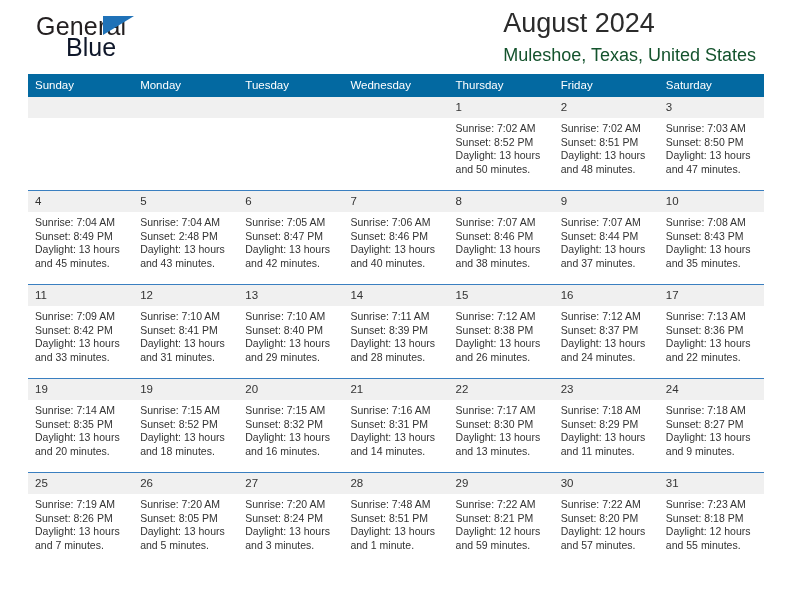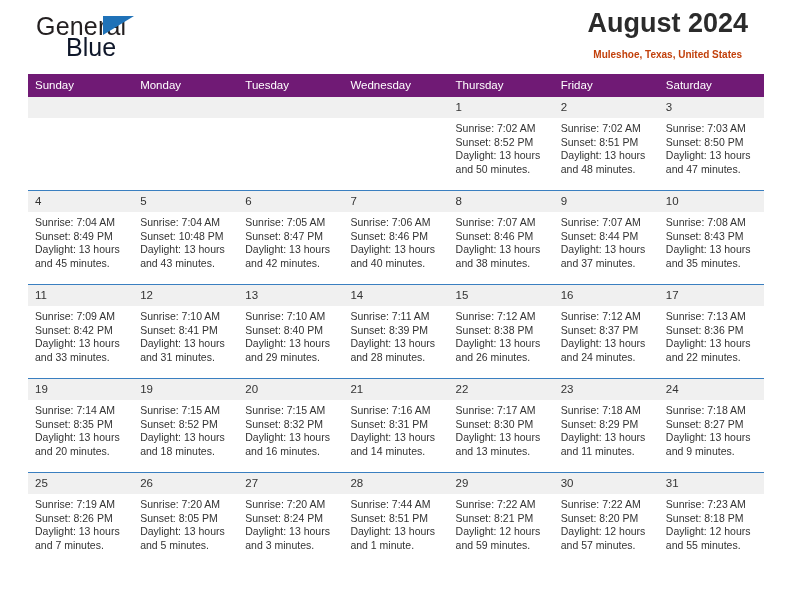--- a/index.html
+++ b/index.html
@@ -56,47 +56,46 @@
   .brand-blue {
     position: absolute;
     left: 30px;
     top: 21px;
     font-size: 25px;
     color: #0f172a;
     font-family: "Liberation Sans", sans-serif;
   }
   .title-block {
     position: absolute;
-    right: 16px;
+    right: 8px;
     top: 6px;
-    text-align: center;
-    font-weight: bold;
+    text-align: left;
   }
   .cal-title {
     font-size: 27px;
     color: #2b2b2b;
     line-height: 34px;
     white-space: nowrap;
   }
   .cal-subtitle {
-    font-size: 10px;
-    color: #c2410c;
+    font-size: 18px;
+    color: #14532d;
     line-height: 22px;
     margin-top: 4px;
     white-space: nowrap;
   }
 
   
   .calendar {
     width: 736px;
     border-collapse: collapse;
     table-layout: fixed;
   }
   .calendar th {
-    background: #701a75;
+    background: #0369a1;
     color: #ffffff;
     font-size: 11.5px;
     font-weight: normal;
     text-align: left;
     padding: 5px 0 6px 7px;
     height: 12px;
   }
   .calendar td {
     width: 105.14px;
     vertical-align: top;
@@ -217,21 +216,21 @@
               <div class="dayline">Sunrise: 7:04 AM</div>
               <div class="dayline">Sunset: 8:49 PM</div>
               <div class="dayline">Daylight: 13 hours</div>
               <div class="dayline">and 45 minutes.</div>
             </div>
           </td>
           <td>
             <div class="daynum">5</div>
             <div class="daybody">
               <div class="dayline">Sunrise: 7:04 AM</div>
-              <div class="dayline">Sunset: 10:48 PM</div>
+              <div class="dayline">Sunset: 2:48 PM</div>
               <div class="dayline">Daylight: 13 hours</div>
               <div class="dayline">and 43 minutes.</div>
             </div>
           </td>
           <td>
             <div class="daynum">6</div>
             <div class="daybody">
               <div class="dayline">Sunrise: 7:05 AM</div>
               <div class="dayline">Sunset: 8:47 PM</div>
               <div class="dayline">Daylight: 13 hours</div>
@@ -429,21 +428,21 @@
             <div class="daybody">
               <div class="dayline">Sunrise: 7:20 AM</div>
               <div class="dayline">Sunset: 8:24 PM</div>
               <div class="dayline">Daylight: 13 hours</div>
               <div class="dayline">and 3 minutes.</div>
             </div>
           </td>
           <td>
             <div class="daynum">28</div>
             <div class="daybody">
-              <div class="dayline">Sunrise: 7:44 AM</div>
+              <div class="dayline">Sunrise: 7:48 AM</div>
               <div class="dayline">Sunset: 8:51 PM</div>
               <div class="dayline">Daylight: 13 hours</div>
               <div class="dayline">and 1 minute.</div>
             </div>
           </td>
           <td>
             <div class="daynum">29</div>
             <div class="daybody">
               <div class="dayline">Sunrise: 7:22 AM</div>
               <div class="dayline">Sunset: 8:21 PM</div>

